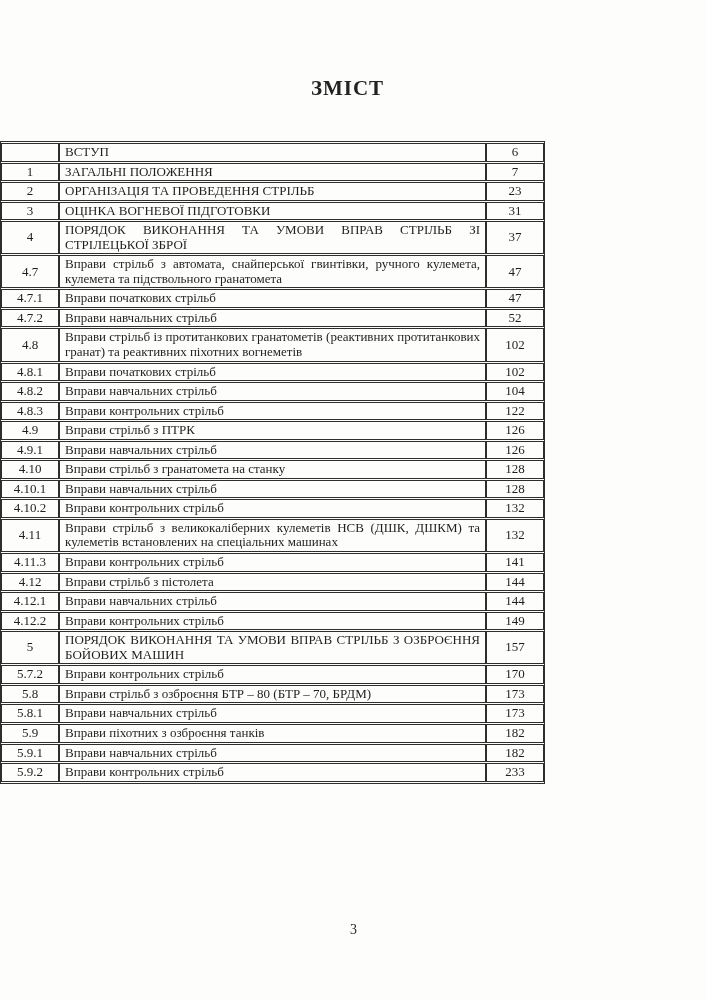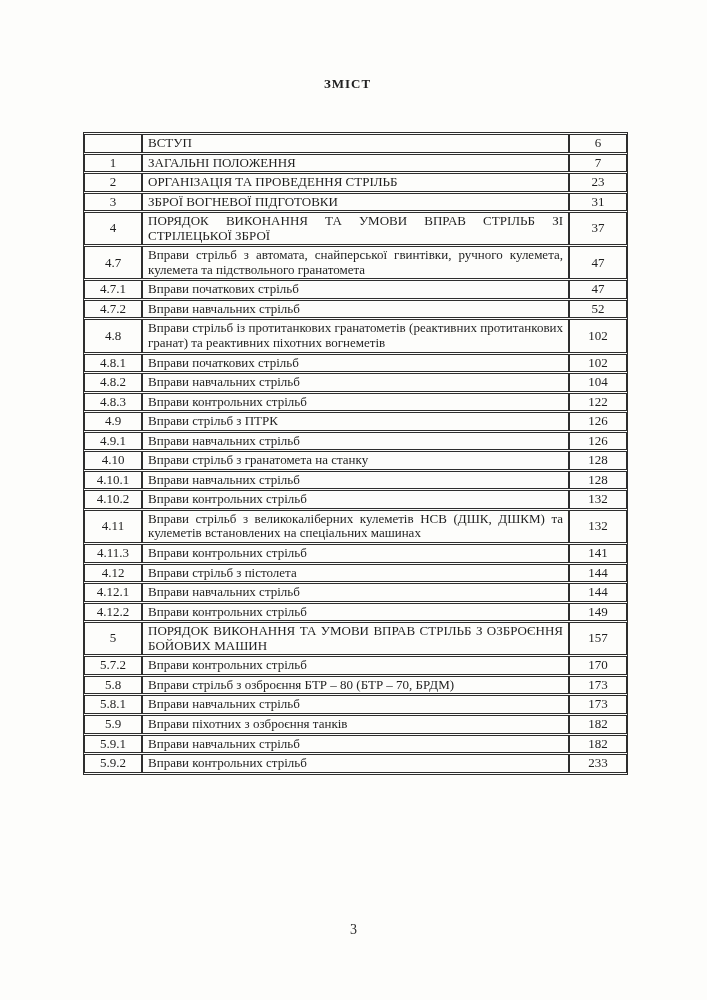--- a/index.html
+++ b/index.html
@@ -14,29 +14,28 @@
     background: #fdfdfb;
     font-family: "Liberation Serif", "DejaVu Serif", serif;
     color: #1f1f1f;
     box-sizing: border-box;
     padding-top: 76px;
     overflow: hidden;
   }
   .title {
     margin: 0 12px 40px 0;
     text-align: center;
-    font-size: 13px;
+    font-size: 21px;
     font-weight: bold;
     letter-spacing: 1px;
     color: #222;
   }
   table.toc {
     border-collapse: separate;
     border-spacing: 0 1px;
-    margin-left: 83px;
     width: 543px;
     table-layout: fixed;
     border: 1px solid #2e2e2e;
   }
   table.toc td {
     border: 1px solid #2e2e2e;
     font-size: 13px;
     line-height: 1.12;
     padding: 1px 5px;
     vertical-align: middle;
@@ -90,21 +89,21 @@
           <td class="ttl">ЗАГАЛЬНІ ПОЛОЖЕННЯ</td>
           <td class="pg">7</td>
         </tr>
         <tr>
           <td class="num">2</td>
           <td class="ttl">ОРГАНІЗАЦІЯ ТА ПРОВЕДЕННЯ СТРІЛЬБ</td>
           <td class="pg">23</td>
         </tr>
         <tr>
           <td class="num">3</td>
-          <td class="ttl">ЗБРОЇ ВОГНЕВОЇ ПІДГОТОВКИ</td>
+          <td class="ttl">ОЦІНКА ВОГНЕВОЇ ПІДГОТОВКИ</td>
           <td class="pg">31</td>
         </tr>
         <tr>
           <td class="num">4</td>
           <td class="ttl">ПОРЯДОК ВИКОНАННЯ ТА УМОВИ ВПРАВ СТРІЛЬБ ЗІ СТРІЛЕЦЬКОЇ ЗБРОЇ</td>
           <td class="pg">37</td>
         </tr>
         <tr>
           <td class="num">4.7</td>
           <td class="ttl">Вправи стрільб з автомата, снайперської гвинтівки, ручного кулемета, кулемета та підствольного гранатомета</td>

